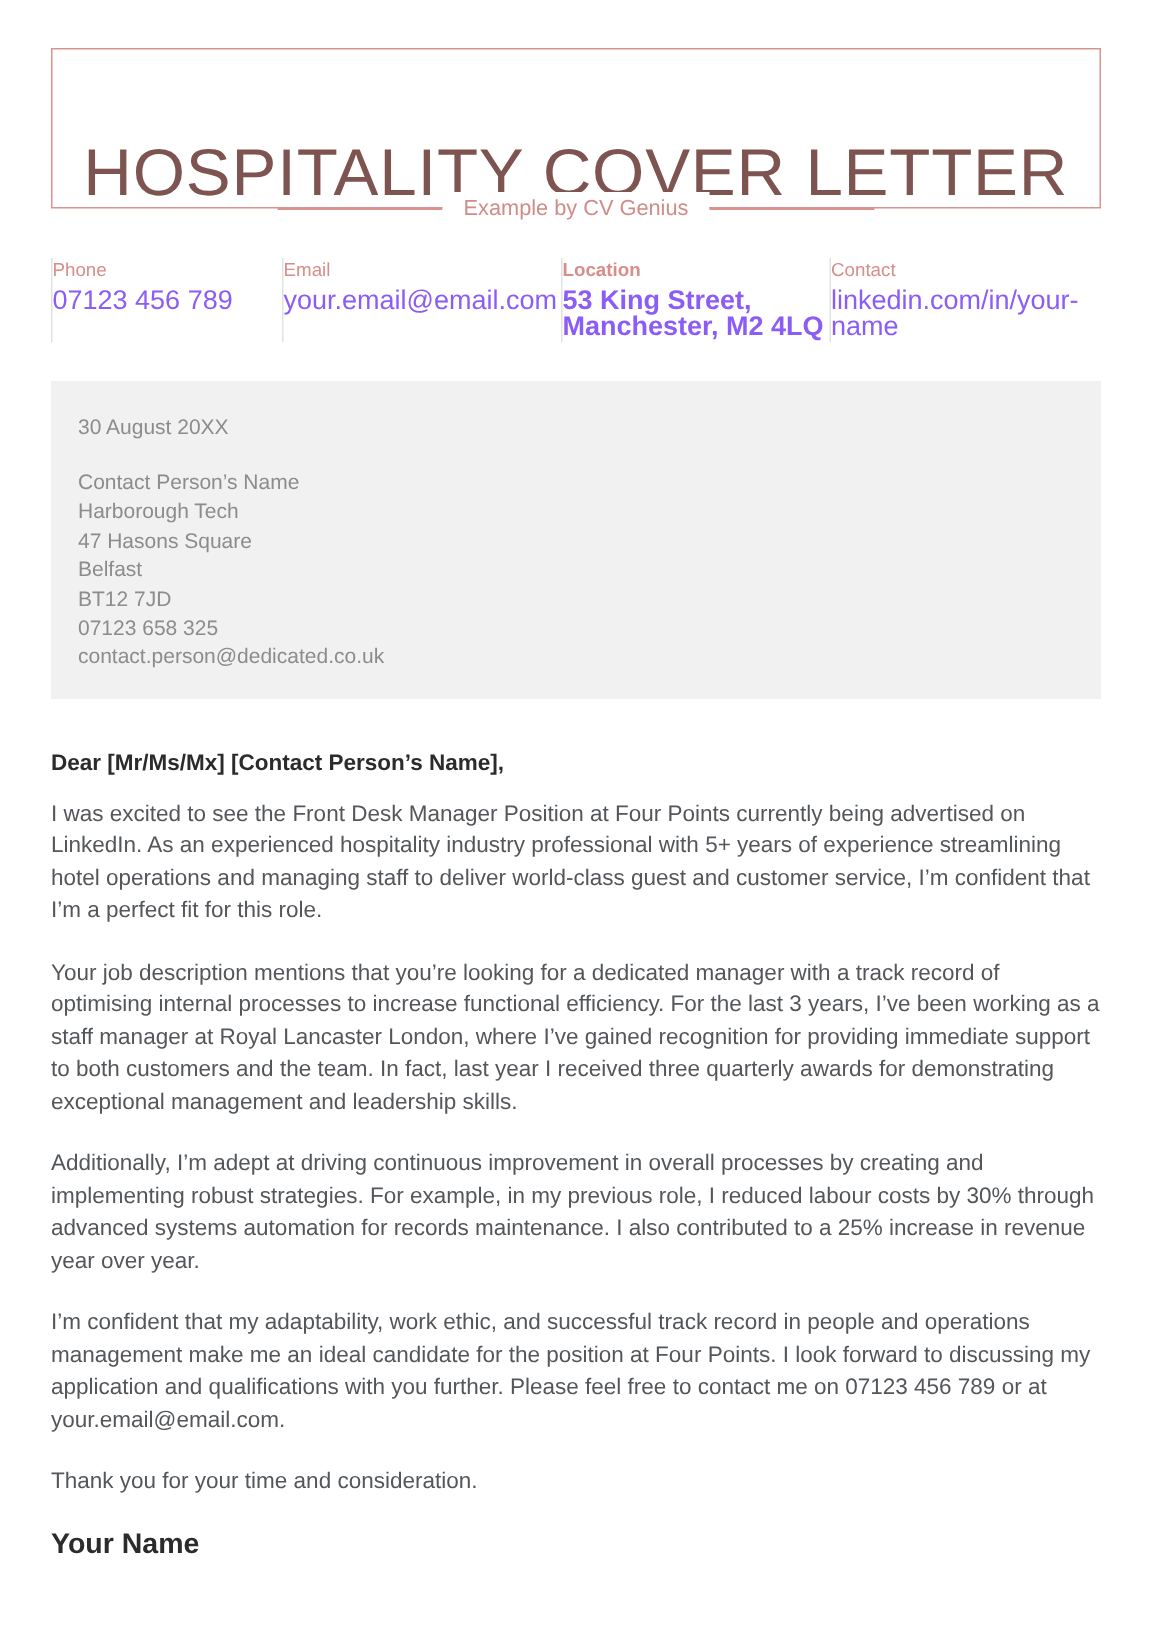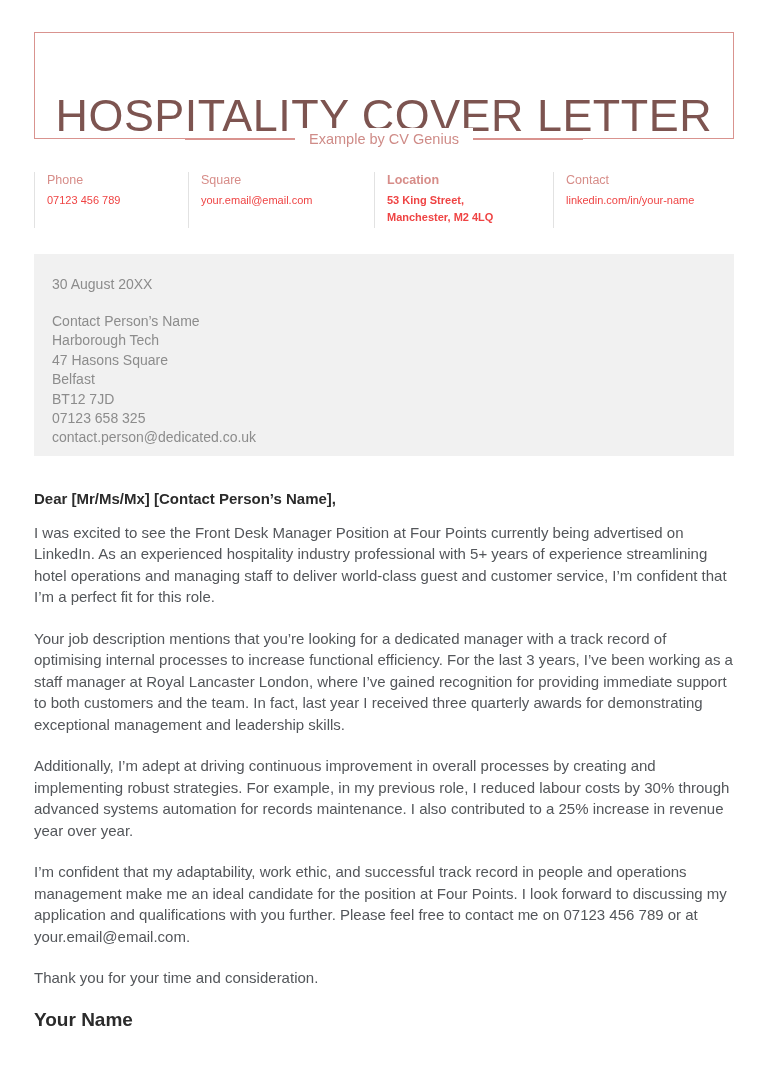--- a/index.html
+++ b/index.html
@@ -69,46 +69,45 @@
     line-height: 22px;
   }
 
   
   .contact-row {
     display: flex;
     margin-top: 22px;
     height: 56px;
   }
   .contact-col {
-    padding-left: 12px;
     border-left: 1px solid #e2e2e2;
     box-sizing: border-box;
   }
   .contact-col:nth-child(1) { width: 154px; }
   .contact-col:nth-child(2) { width: 186px; }
   .contact-col:nth-child(3) { width: 179px; font-weight: bold; }
   .contact-col:nth-child(4) { width: 181px; }
 
   .contact-label {
     font-size: 12.5px;
     color: #d78d89;
     line-height: 16px;
     margin-bottom: 4px;
   }
   .contact-value {
-    font-size: 11px;
-    color: #ef4444;
+    font-size: 18px;
+    color: #8b5cf6;
     line-height: 17px;
   }
 
   
   .recipient-block {
     margin-top: 26px;
     background: #f1f1f1;
-    padding: 20px 18px 8px 18px;
+    padding: 20px 18px 18px 18px;
     box-sizing: border-box;
   }
   .recipient-date {
     font-size: 14px;
     color: #8c8c8c;
     line-height: 20px;
     margin-bottom: 18px;
   }
   .recipient-line {
     font-size: 14px;
@@ -158,21 +157,21 @@
   </div>
 
   <div class="contact-row">
 
     <div class="contact-col">
       <div class="contact-label">Phone</div>
       <div class="contact-value">07123 456 789</div>
     </div>
 
     <div class="contact-col">
-      <div class="contact-label">Square</div>
+      <div class="contact-label">Email</div>
       <div class="contact-value">your.email@email.com</div>
     </div>
 
     <div class="contact-col">
       <div class="contact-label">Location</div>
       <div class="contact-value" style="white-space: pre-line;">53 King Street,
 Manchester, M2 4LQ</div>
     </div>
 
     <div class="contact-col">

